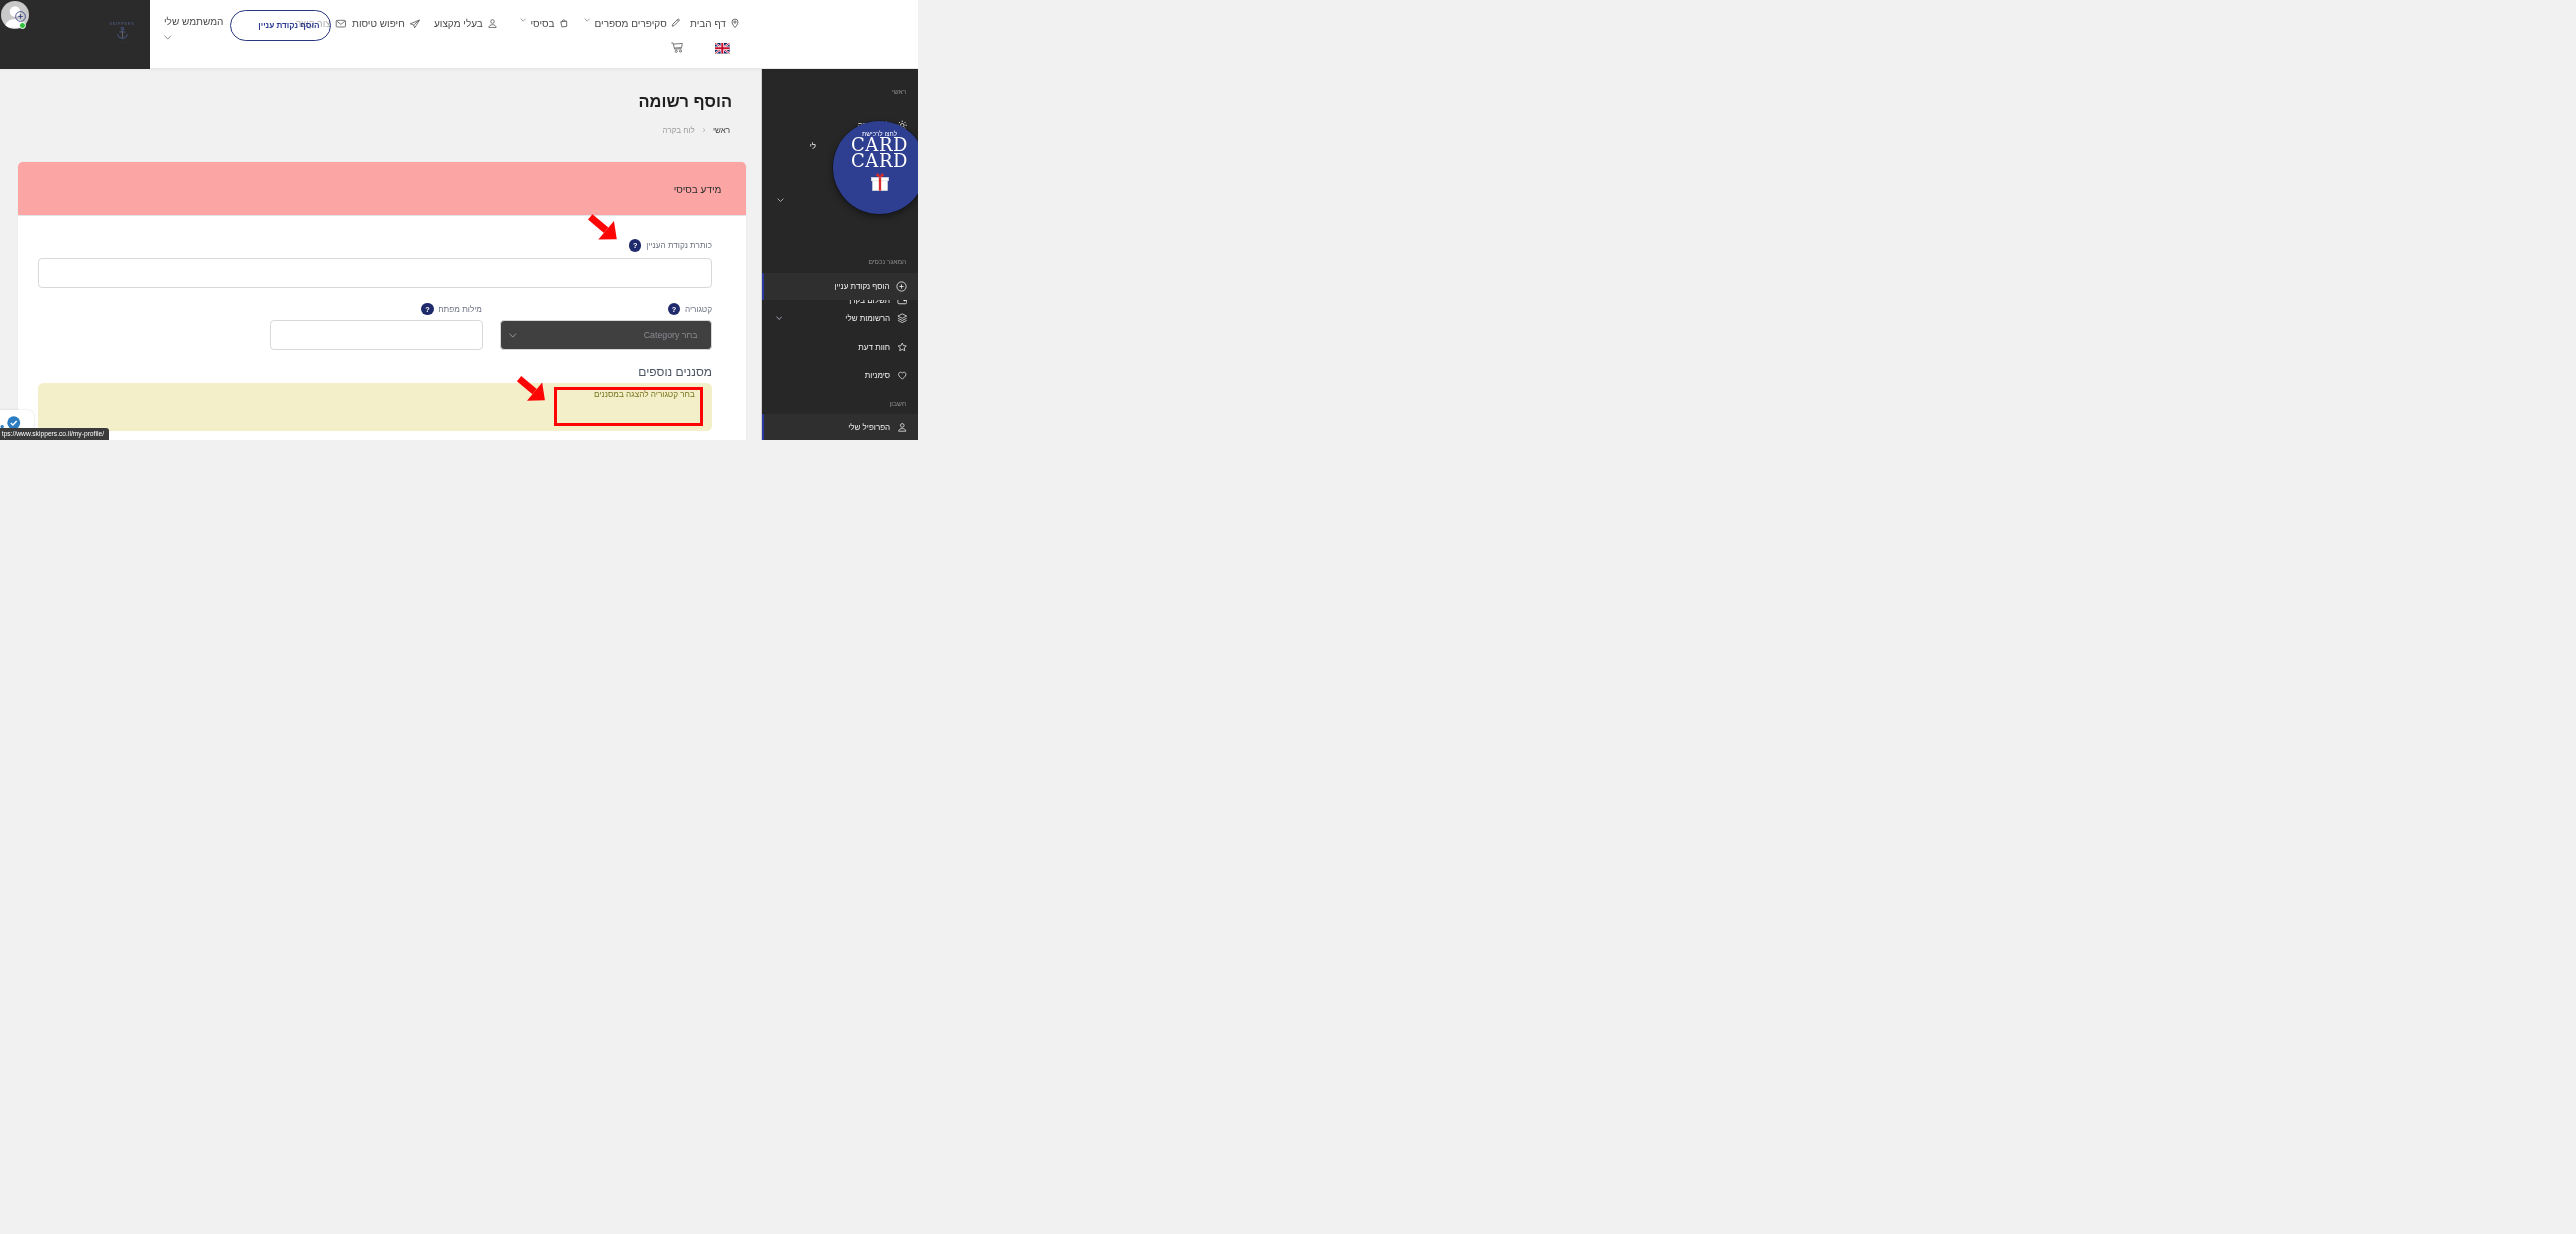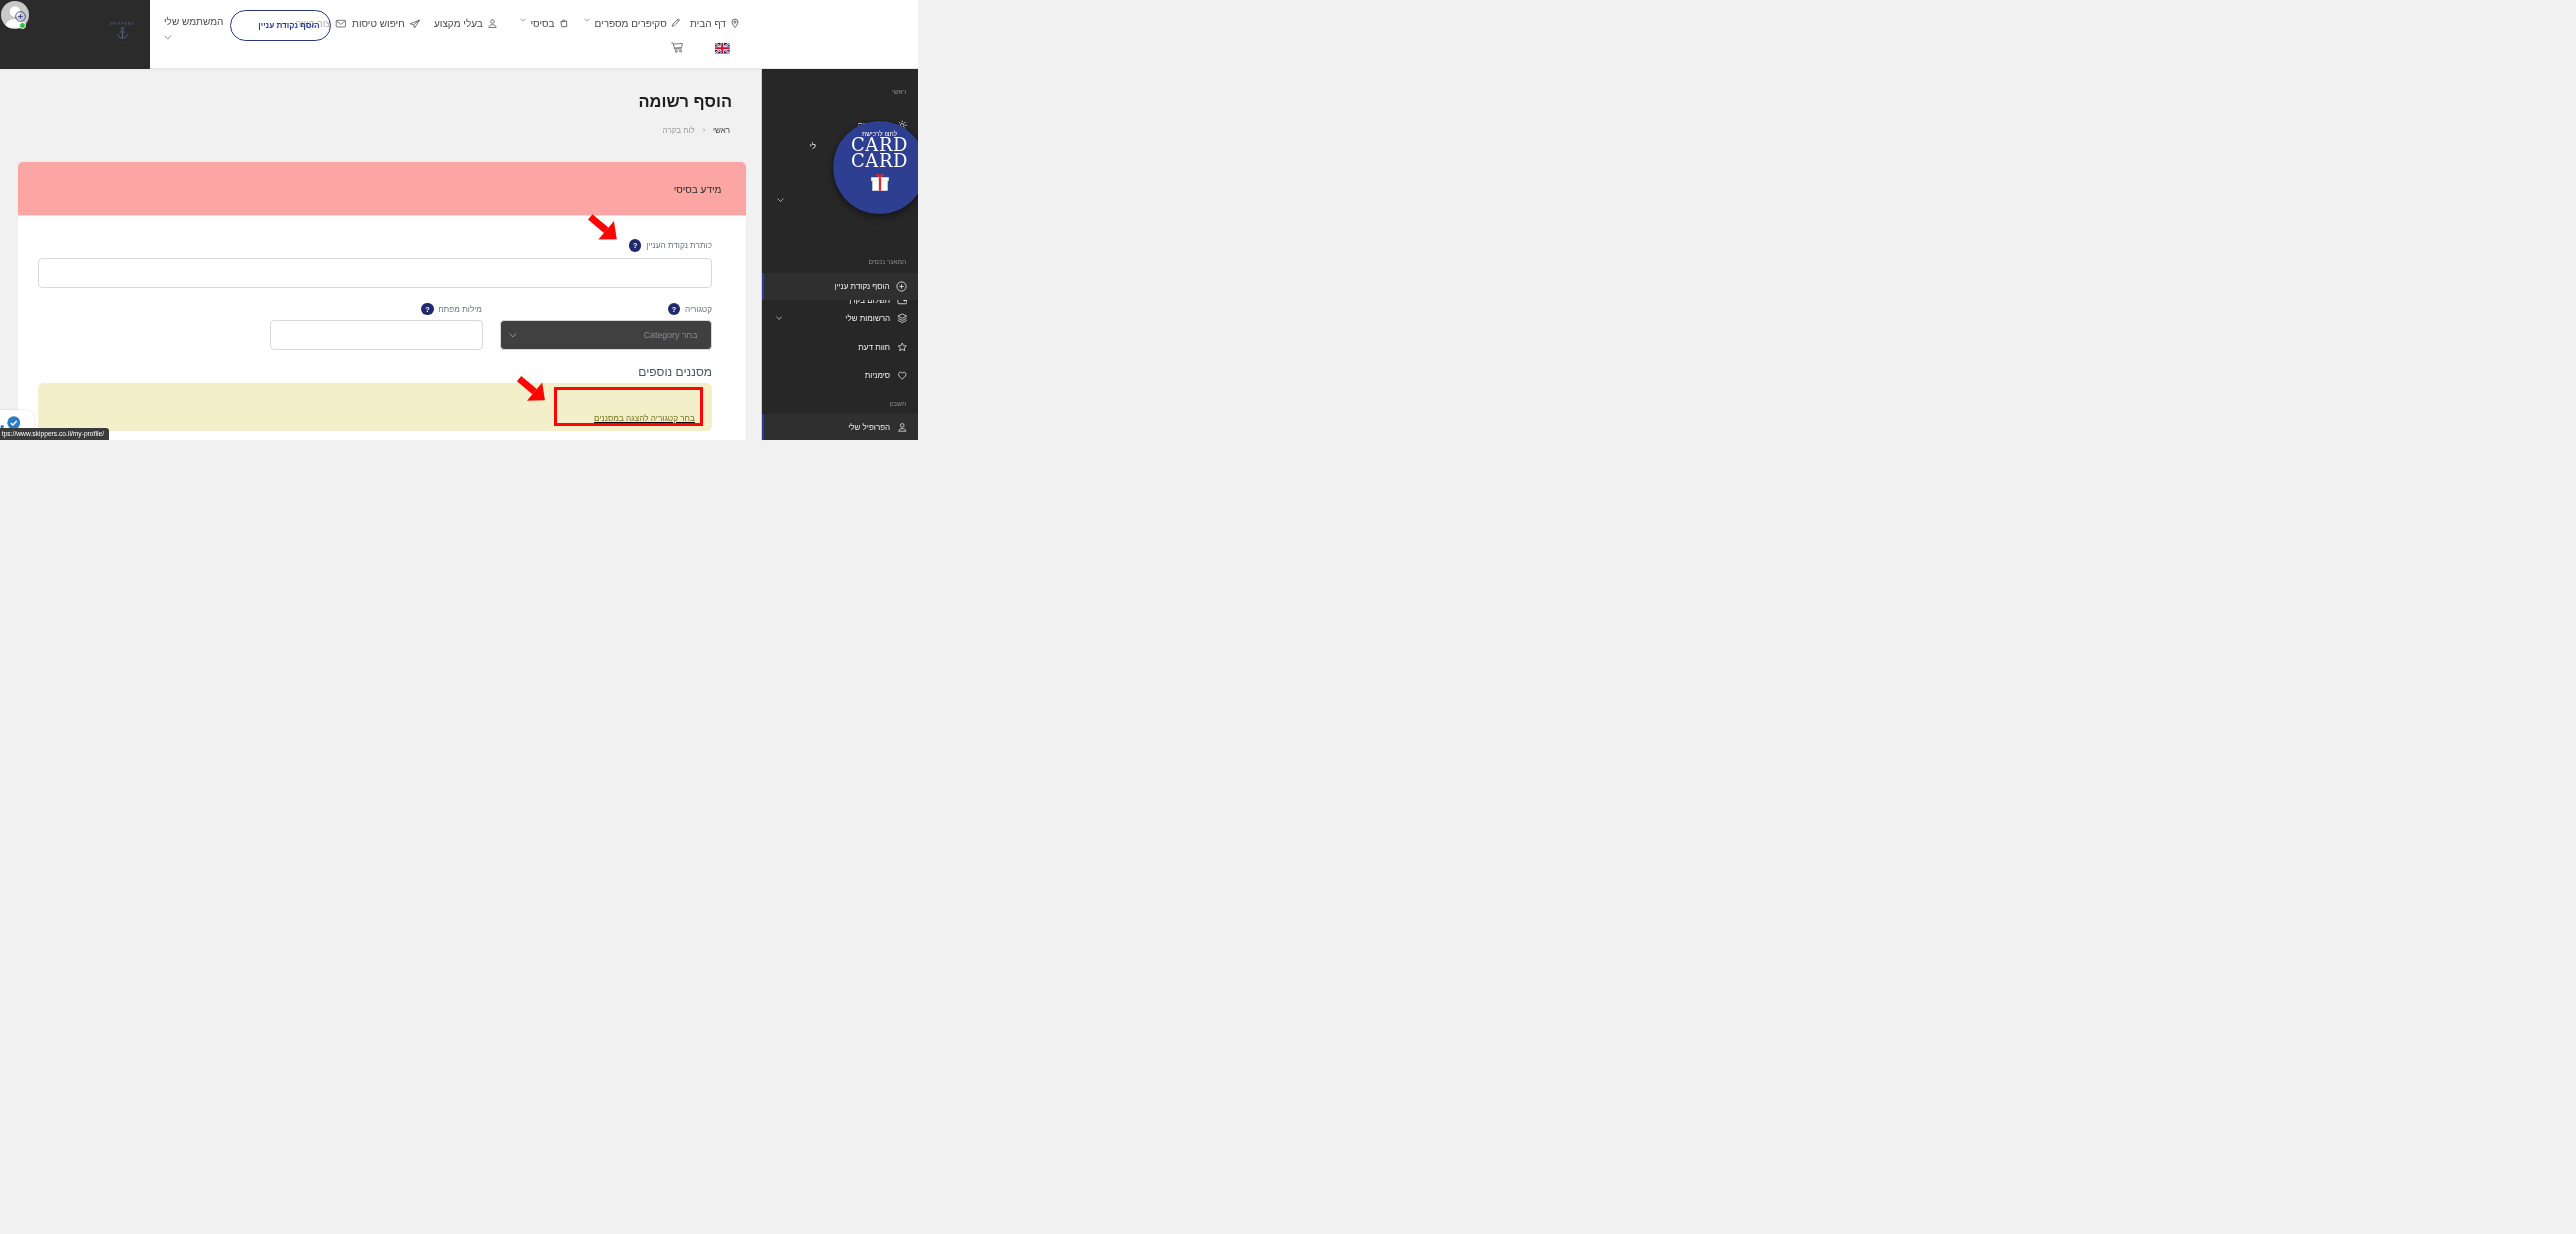--- a/index.html
+++ b/index.html
@@ -75,21 +75,21 @@
   .input-title { left:20.5px; right:34px; top:42px; height:30px; width:auto; }
   .input-keywords { left:252px; top:104px; height:30px; width:213px; }
   .select-box { position:absolute; left:482px; top:104px; width:212px; height:30px; background:#404040;
                 border:0.6px solid #d8d8d8; border-radius:4.1px; cursor:pointer; }
   .select-box .sel-text { position:absolute; right:13px; top:9.4px; color:#8b8b93; font-size:8.8px; direction:rtl; }
   .select-box .sel-chev { position:absolute; left:8.8px; top:12.3px; }
 
   .filters-label { position:absolute; right:34px; top:149px; color:#4b5563; font-size:12px; direction:rtl; }
   .banner { position:absolute; left:20.5px; right:34px; top:167px; height:48px; background:#f3efc8; border-radius:5.3px; }
   .red-box { position:absolute; left:536px; top:171px; width:149px; height:39px; border:3.5px solid #fe0505;
-             z-index:3; display:flex; align-items:flex-end; justify-content:flex-start; direction:rtl; padding-right:4.7px;text-decoration:underline; }
+             z-index:3; display:flex; align-items:flex-start; justify-content:flex-start; direction:rtl; padding-right:4.7px; }
   .red-box .banner-text { color:#77731f; font-size:8.2px; font-weight:500; direction:rtl; }
   .red-arrow { position:absolute; z-index:4; }
 
   
   .a11y-blob { position:absolute; left:-5.9px; bottom:8.2px; width:40px; height:22px; background:#fff;
                border-radius:7px; box-shadow:0 0.6px 2.3px rgba(0,0,0,.15); z-index:19; }
   .a11y-check { position:absolute; left:7px; bottom:10.5px; z-index:20; cursor:pointer; }
   .a11y-partial { position:absolute; left:-3.5px; bottom:3.5px; z-index:20; }
   .status-tip { position:absolute; left:0; bottom:0; height:12.3px; background:#3b3b3b; color:#fff;
                 font-size:6.7px; line-height:12.3px; padding:0 4.7px 0 1.8px; border-top-right-radius:2.9px;

